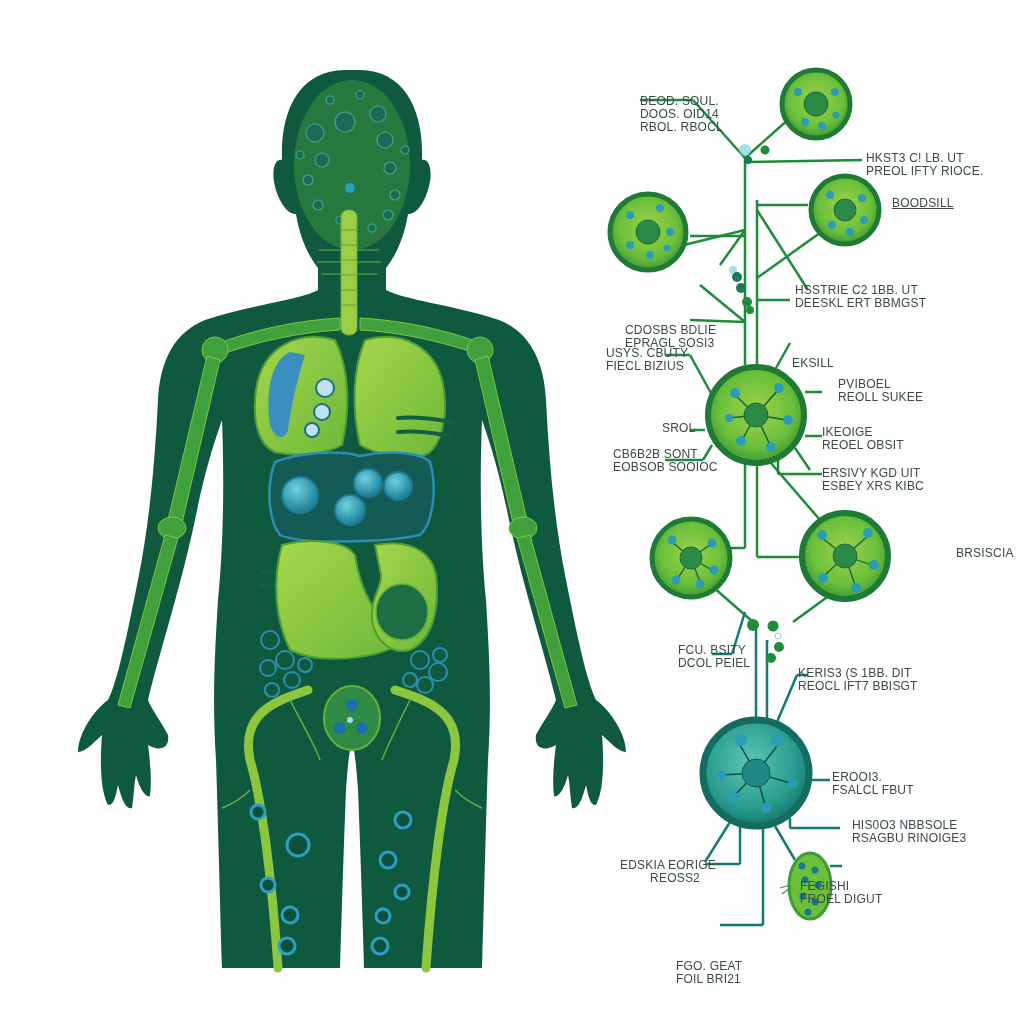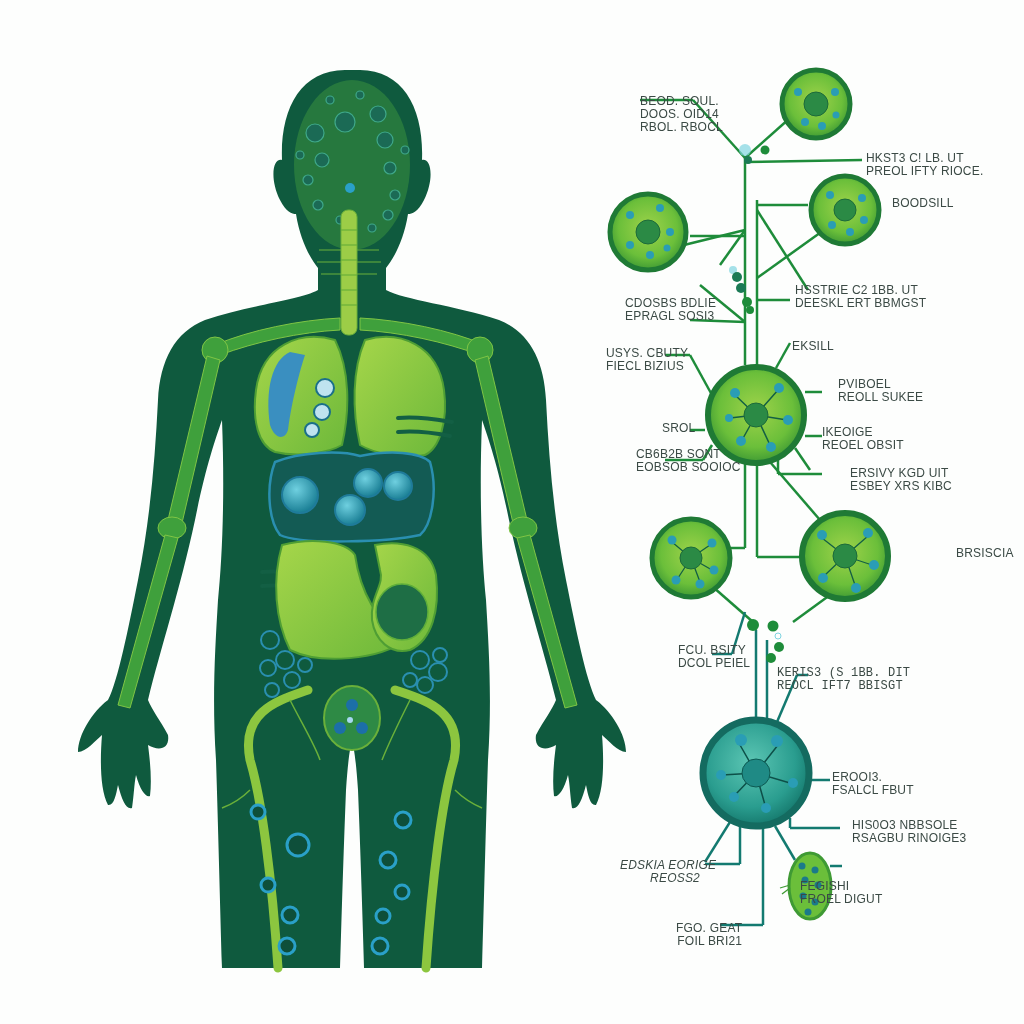--- a/index.html
+++ b/index.html
@@ -351,80 +351,80 @@
 
 <div class="lbl" style="left:640px;top:95px;">
   <span>BEOD. SOUL.</span>
   <span>DOOS. OID14</span>
   <span>RBOL. RBOCL</span>
 </div>
 <div class="lbl" style="left:866px;top:152px;">
   <span>HKST3 C! LB. UT</span>
   <span>PREOL IFTY RIOCE.</span>
 </div>
-<div class="lbl" style="left:892px;top:197px;">
+<div class="lbl" style="left:892px;top:197px;text-decoration:underline;">
   <span>BOODSILL</span>
 </div>
 <div class="lbl" style="left:795px;top:284px;">
   <span>HSSTRIE C2 1BB. UT</span>
   <span>DEESKL ERT BBMGST</span>
 </div>
-<div class="lbl" style="left:625px;top:297px;">
+<div class="lbl" style="left:625px;top:324px;">
   <span>CDOSBS BDLIE</span>
   <span>EPRAGL SOSI3</span>
 </div>
-<div class="lbl" style="left:792px;top:340px;text-align:right;">
+<div class="lbl" style="left:792px;top:357px;text-align:right;">
   <span>EKSILL</span>
 </div>
 <div class="lbl" style="left:606px;top:347px;">
   <span>USYS. CBUTY</span>
   <span>FIECL BIZIUS</span>
 </div>
 <div class="lbl" style="left:826px;top:378px;margin-left:12px;">
   <span>PVIBOEL</span>
   <span>REOLL SUKEE</span>
 </div>
 <div class="lbl" style="left:662px;top:422px;">
   <span>SROL</span>
 </div>
 <div class="lbl" style="left:822px;top:426px;">
   <span>IKEOIGE</span>
   <span>REOEL OBSIT</span>
 </div>
-<div class="lbl" style="left:636px;top:448px;">
+<div class="lbl" style="left:613px;top:448px;">
   <span>CB6B2B SONT</span>
   <span>EOBSOB SOOIOC</span>
 </div>
-<div class="lbl" style="left:822px;top:467px;margin-left:28px;">
+<div class="lbl" style="left:822px;top:467px;">
   <span>ERSIVY KGD UIT</span>
   <span>ESBEY XRS KIBC</span>
 </div>
 <div class="lbl" style="left:956px;top:547px;">
   <span>BRSISCIA</span>
 </div>
 <div class="lbl" style="left:678px;top:644px;">
   <span>FCU. BSITY</span>
   <span>DCOL PEIEL</span>
 </div>
-<div class="lbl" style="left:777px;top:667px;font-family:Liberation Mono, monospace;">
+<div class="lbl" style="left:798px;top:667px;">
   <span>KERIS3 (S 1BB. DIT</span>
   <span>REOCL IFT7 BBISGT</span>
 </div>
 <div class="lbl" style="left:832px;top:771px;">
   <span>EROOI3.</span>
   <span>FSALCL FBUT</span>
 </div>
 <div class="lbl" style="left:852px;top:819px;">
   <span>HIS0O3 NBBSOLE</span>
   <span>RSAGBU RINOIGE3</span>
 </div>
-<div class="lbl right" style="left:620px;top:859px;width:80px;font-style:italic;">
+<div class="lbl right" style="left:620px;top:859px;width:80px;">
   <span>EDSKIA EORIGE</span>
   <span>REOSS2</span>
 </div>
 <div class="lbl" style="left:800px;top:857px;margin-top:23px;">
   <span>FEGISHI</span>
   <span>FROEL DIGUT</span>
 </div>
-<div class="lbl" style="left:676px;top:922px;text-align:right;">
+<div class="lbl" style="left:676px;top:960px;">
   <span>FGO. GEAT</span>
   <span>FOIL BRI21</span>
 </div>
 
 </body></html>

